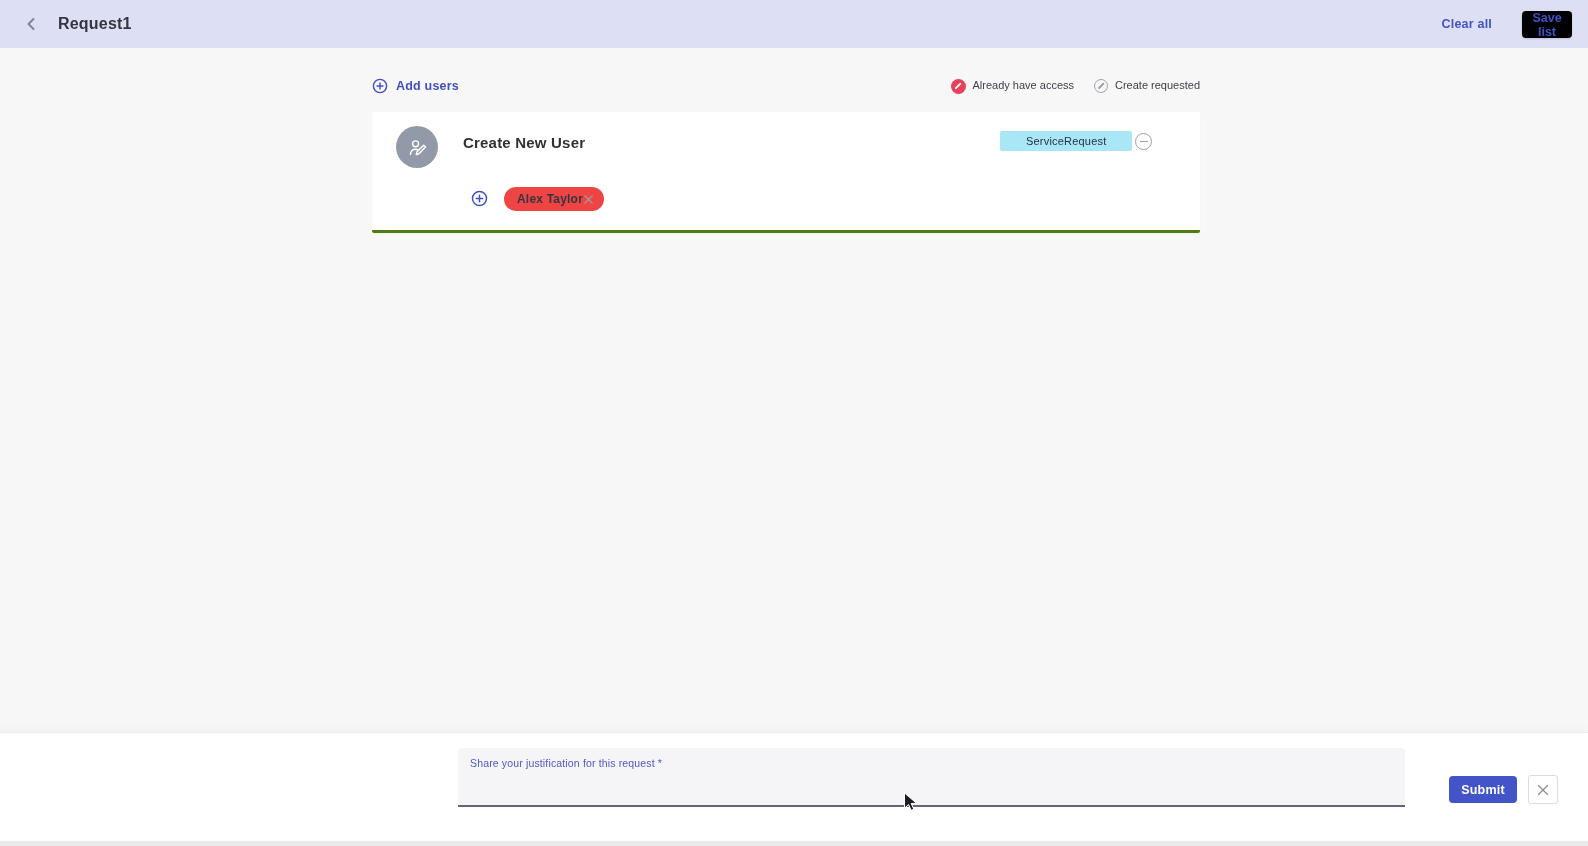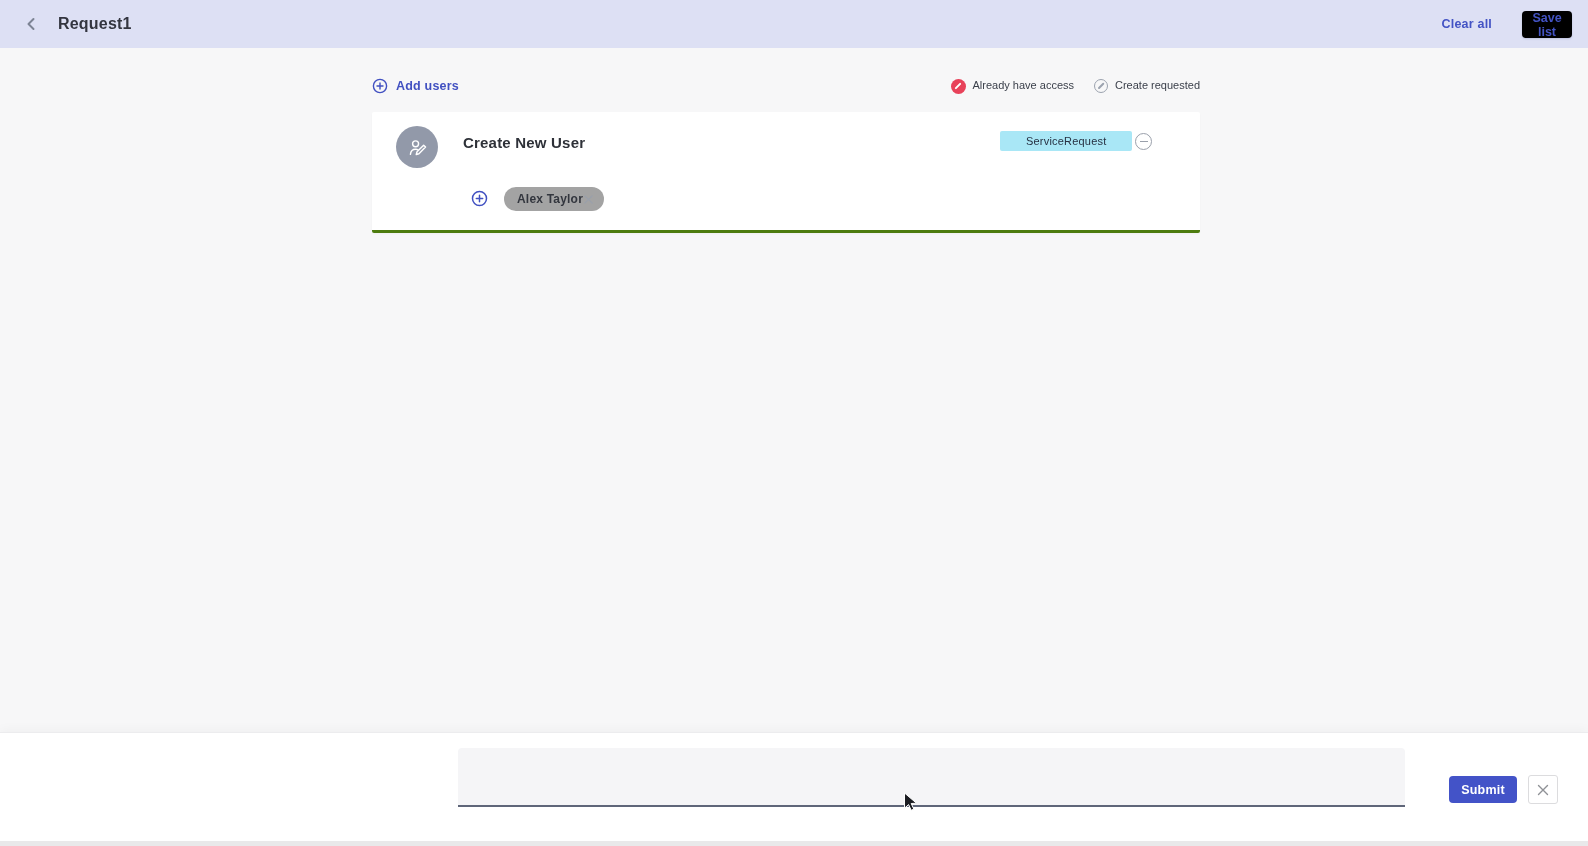--- a/index.html
+++ b/index.html
@@ -96,21 +96,21 @@
     cursor: pointer; display: flex; align-items: center; justify-content: center; padding: 0;
   }
   .minus-btn .minus { width: 8px; height: 1.6px; background: #9aa0ab; }
   .plus-btn {
     position: absolute; left: 99px; top: 78px; width: 17px; height: 17px;
     border: none; background: transparent; padding: 0; cursor: pointer;
     color: #4150c1; display: flex; align-items: center; justify-content: center;
   }
   .chip {
     position: absolute; left: 132px; top: 75px; height: 24px;
-    background: #a3a3a3; border-radius: 12px;
+    background: #ef4444; border-radius: 12px;
     display: flex; align-items: center; padding: 0 10px 0 13px;
     font-size: 12px; color: #33363e; font-weight: 600; letter-spacing: .2px;
   }
   .chip-x {
     background: none; border: none; cursor: pointer; padding: 0;
     color: #9aa0ab; display: flex; align-items: center;
   }
 
   
   .footer-panel {
@@ -227,20 +227,21 @@
             <path d="M2 2l8 8M10 2l-8 8"></path>
           </svg>
       </button>
     </div>
   </section>
 
 </main>
 
 <footer class="footer-panel">
   <div class="justification-field">
+    <span class="justification-label">Share your justification for this request *</span>
   </div>
   <button class="submit-btn">Submit</button>
   <button class="close-btn">
     <svg width="14" height="14" viewBox="0 0 14 14" fill="none" stroke="currentColor" stroke-width="1.4" stroke-linecap="round">
         <path d="M2.5 2.5l9 9M11.5 2.5l-9 9"></path>
       </svg>
   </button>
 </footer>
 
 <div class="bottom-strip"></div>

